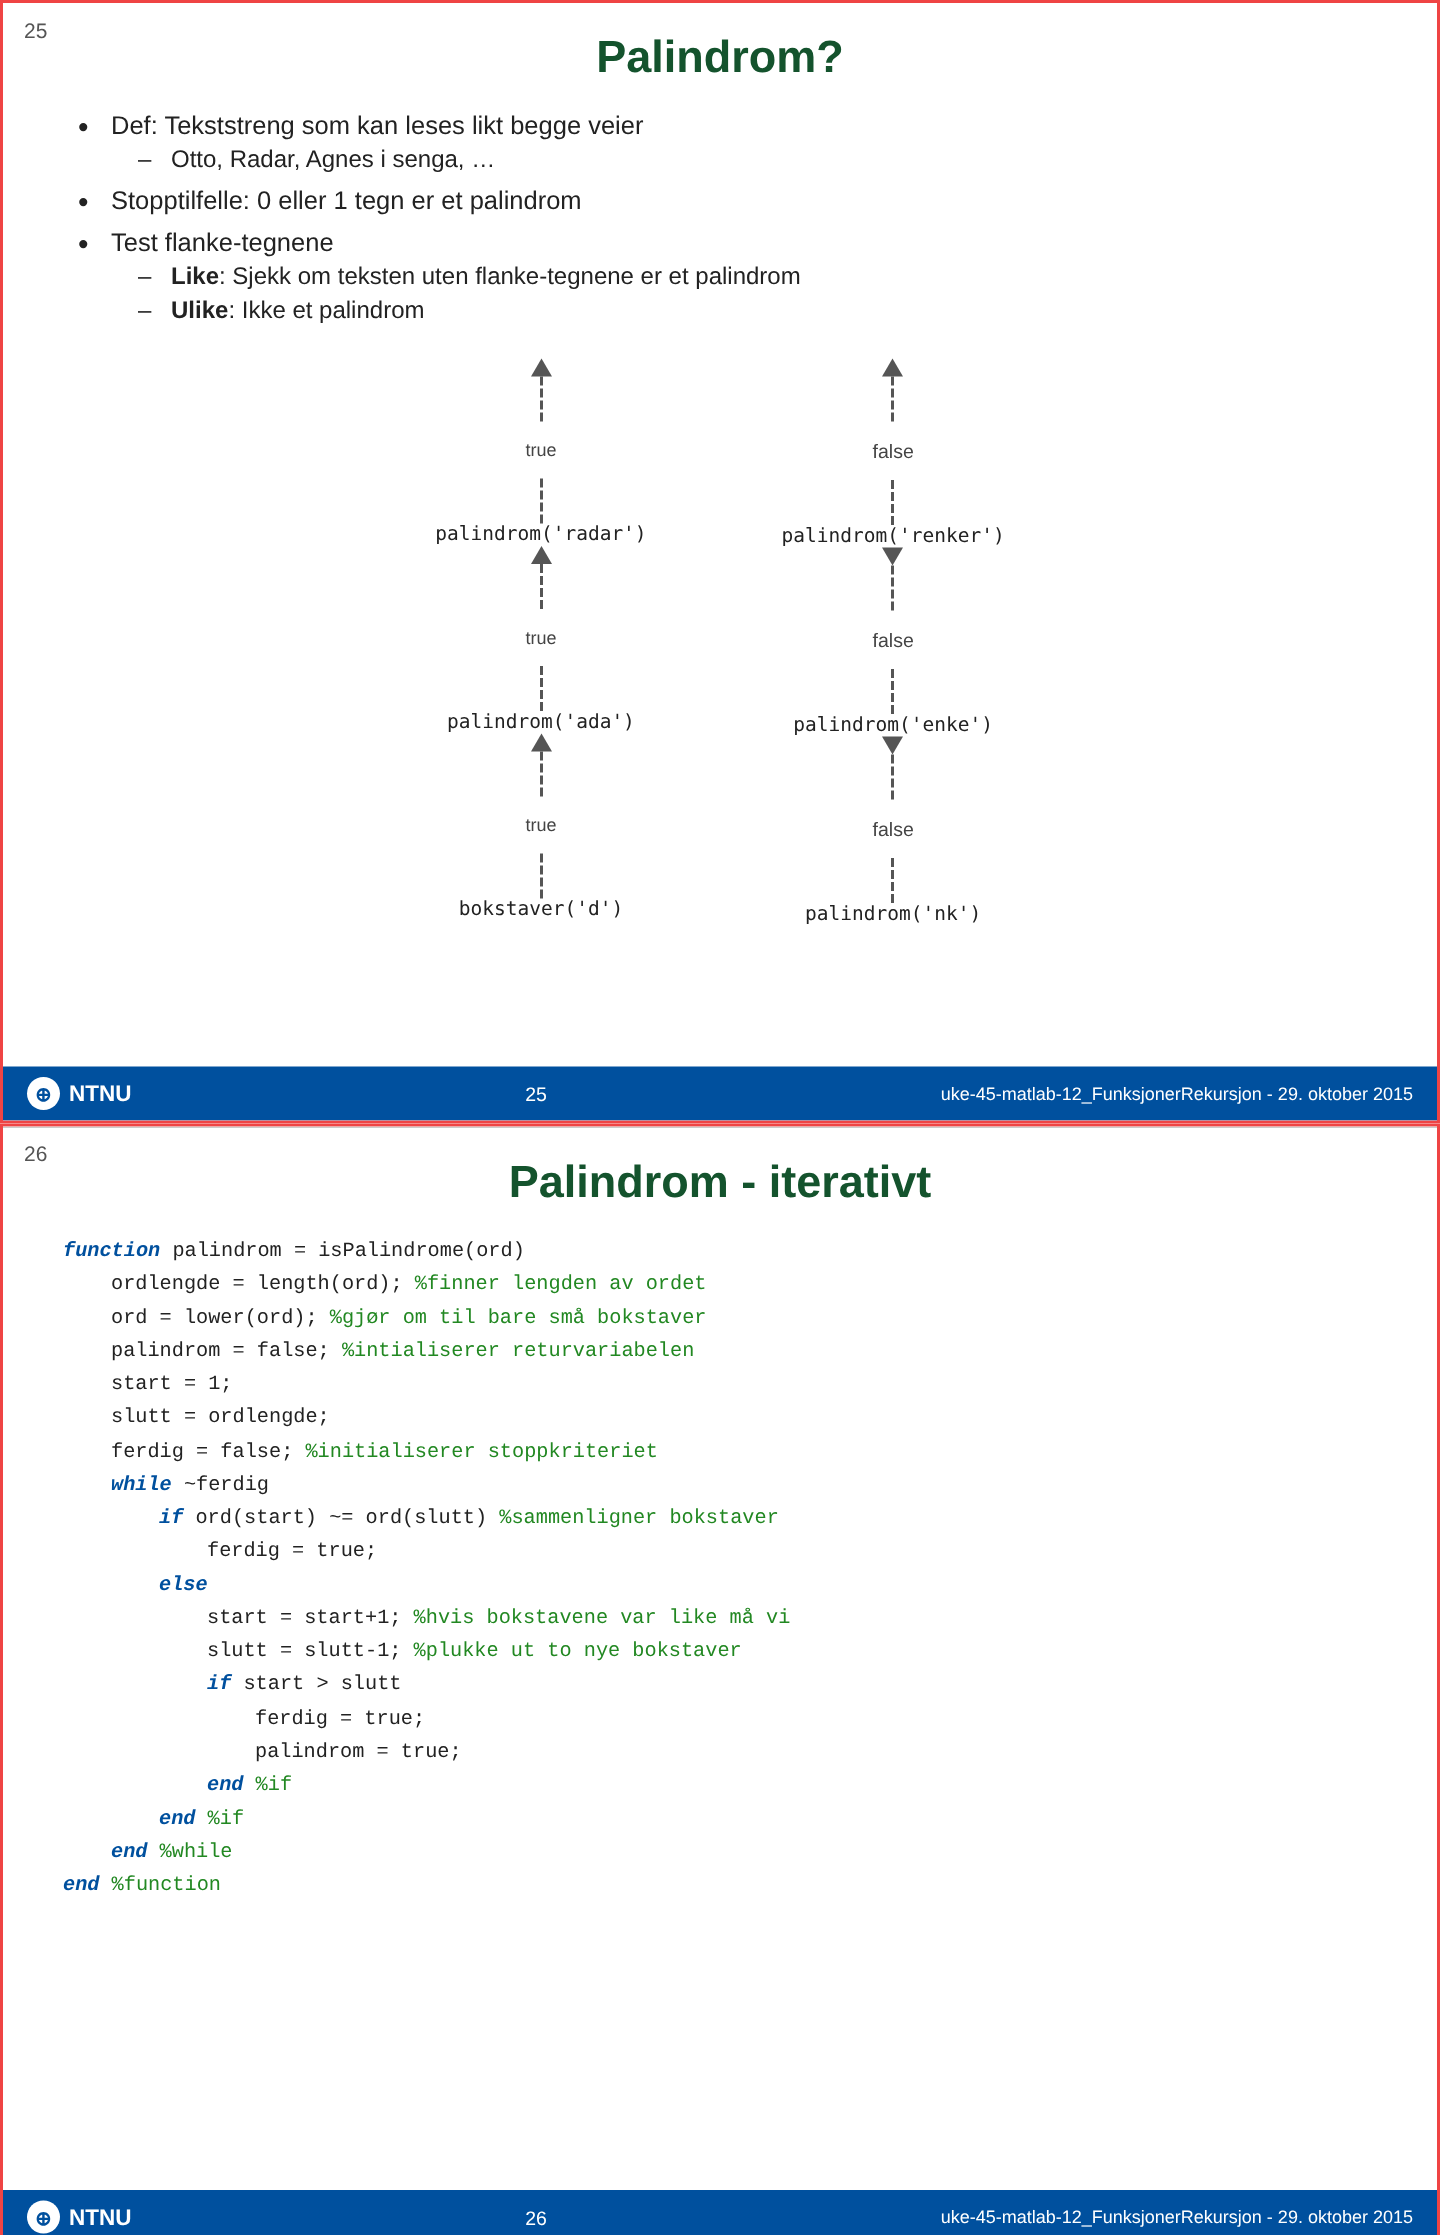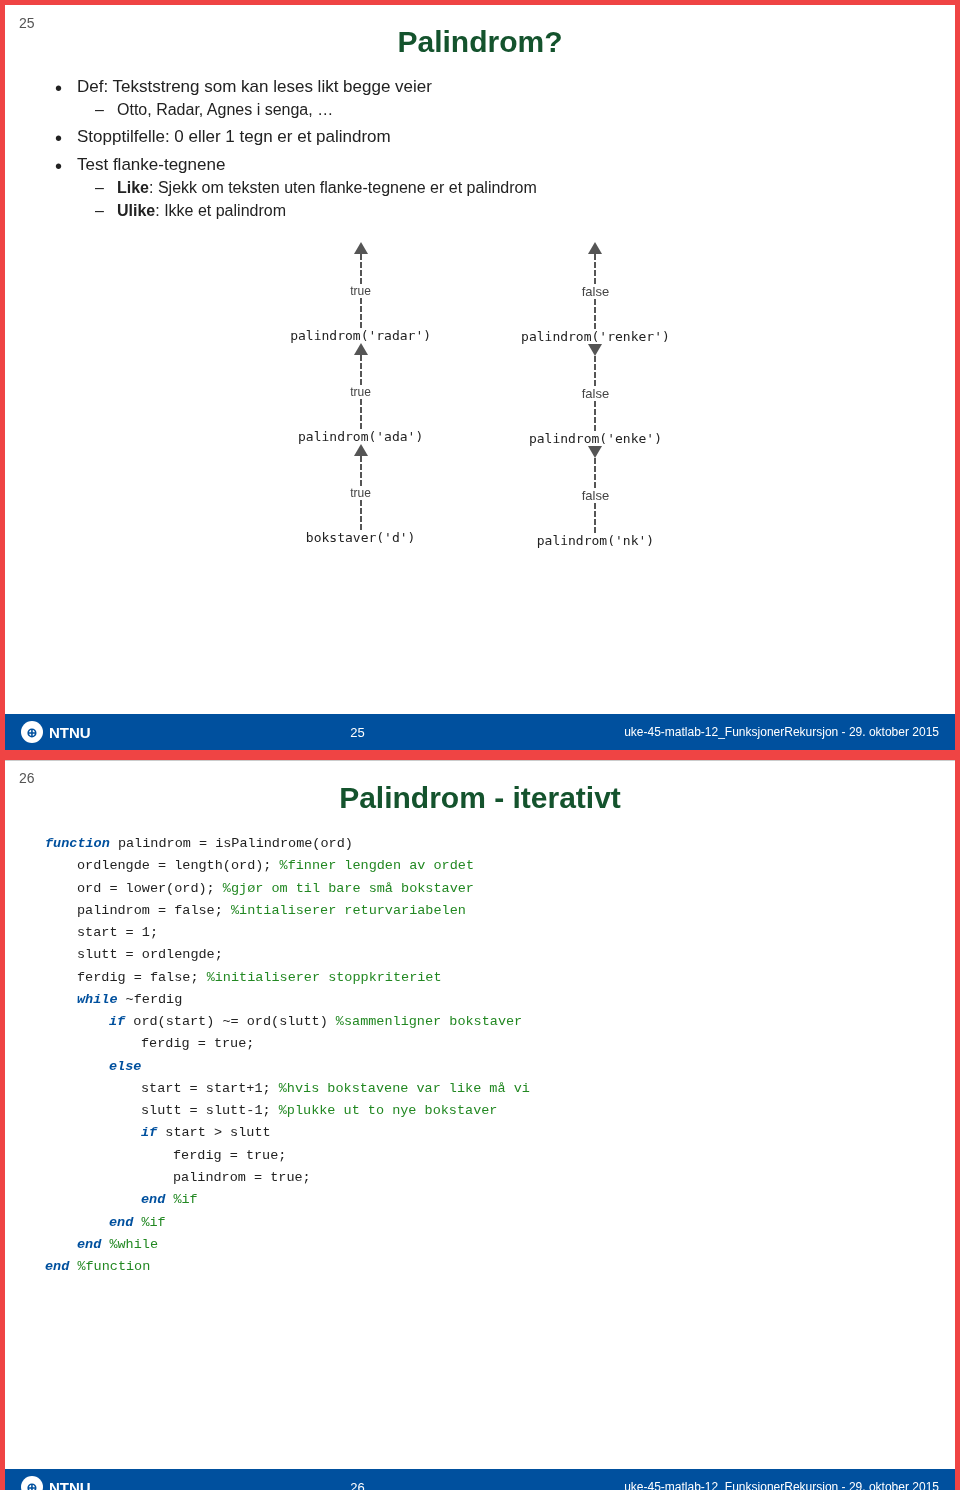--- a/index.html
+++ b/index.html
@@ -8,21 +8,21 @@
       background: #fff;
       width: 960px;
       min-height: 1490px;
     }
 
     
     .slide {
       width: 960px;
       background: #fff;
       position: relative;
-      border: 5px solid #ef4444;
+      border: 2px solid #ef4444;
       overflow: hidden;
     }
     .slide-top {
       height: 745px;
       padding: 18px 40px 10px 40px;
     }
     .slide-bottom {
       height: 745px;
       padding: 18px 40px 10px 40px;
       border-top: 1px solid #ccc;
@@ -121,21 +121,21 @@
       height: 0;
       border-left: 7px solid transparent;
       border-right: 7px solid transparent;
       border-top: 12px solid #555;
       margin-top: 0;
     }
 
     .branch-label {
       font-size: 13px;
       color: #444;
-      margin: 0 6px;
+      margin: 12px 6px;
     }
 
     
     .slide-footer {
       position: absolute;
       bottom: 0;
       left: 0;
       right: 0;
       height: 36px;
       background: #00509e;

